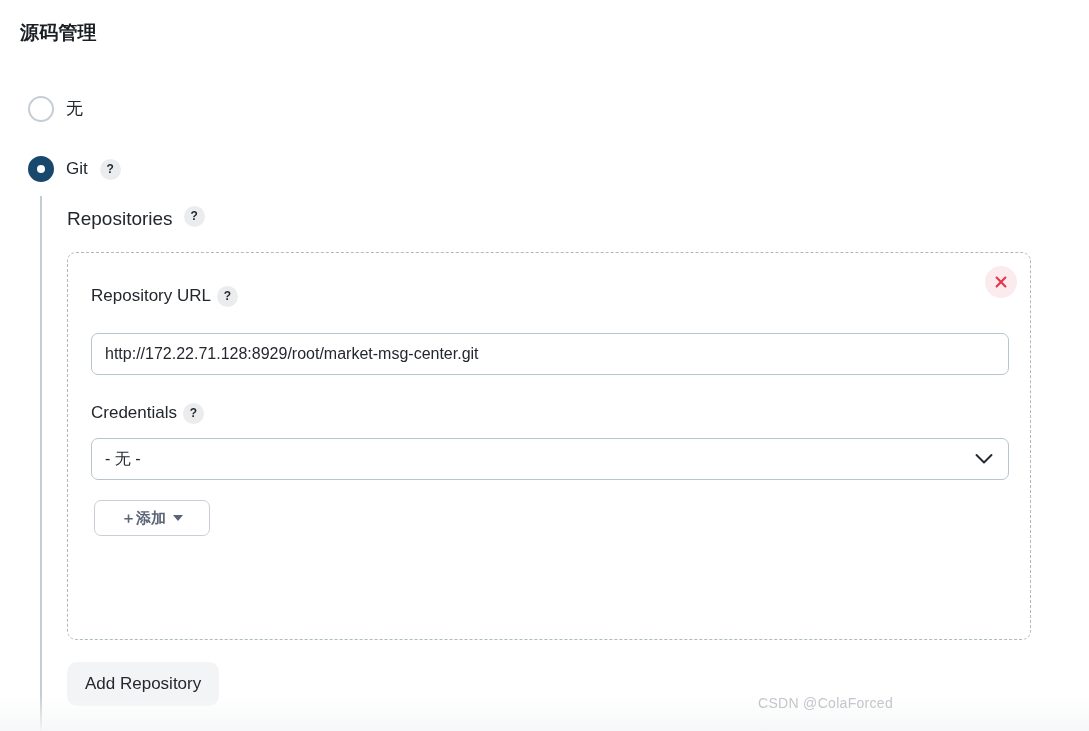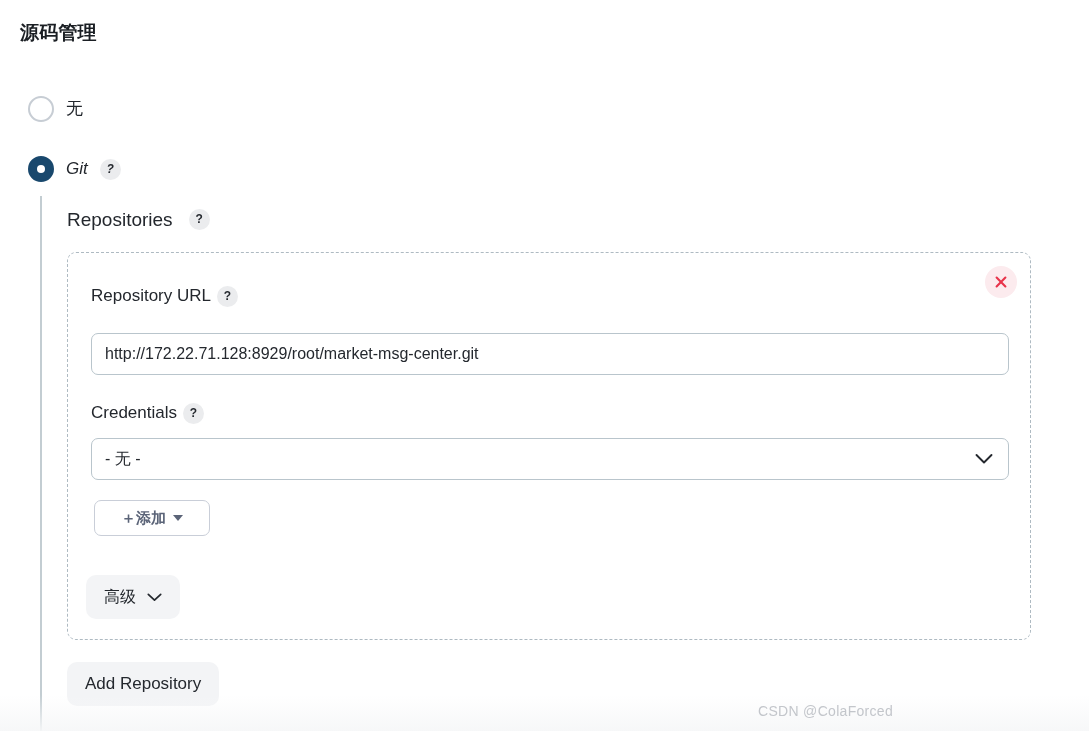--- a/index.html
+++ b/index.html
@@ -35,21 +35,21 @@
 
   
   .radio-row {
     position: absolute;
     display: flex;
     align-items: center;
     gap: 12px;
     height: 28px;
   }
   #radio-none { left: 28px; top: 95px; }
-  #radio-git  { left: 28px; top: 155px; font-style: italic; }
+  #radio-git  { left: 28px; top: 155px; }
 
   .radio-circle {
     width: 26px;
     height: 26px;
     border-radius: 50%;
     flex: 0 0 auto;
     background: #ffffff;
     border: 2px solid #c7cdd4;
     display: flex;
     align-items: center;
@@ -98,22 +98,22 @@
     height: 535px;
     background: #c3cdd2;
   }
 
   
   .repos-heading {
     position: absolute;
     left: 67px;
     top: 206px;
     display: flex;
-    align-items: center;
-    gap: 16px;
+    align-items: flex-start;
+    gap: 11px;
     height: 26px;
   }
   .repos-heading .txt {
     font-size: 19px;
     color: #23272d;
     line-height: 25px;
   }
 
   
   .repo-card {
@@ -270,21 +270,21 @@
     width: 1089px;
     height: 36px;
     background: linear-gradient(to bottom, rgba(255,255,255,0) 0%, rgba(246,247,248,0.95) 100%);
     pointer-events: none;
   }
 
   
   .watermark {
     position: absolute;
     right: 14px;
-    bottom: 12px;
+    bottom: 20px;
     font-size: 14px;
     color: #c3c6cb;
     letter-spacing: 0.3px;
     user-select: none;
   }
 </style>
 </head>
 <body>
 
 <div id="page">
@@ -334,26 +334,20 @@
       <svg class="select-chevron" width="18" height="11" viewBox="0 0 18 11">
         <path d="M1.5 1.5 L9 9 L16.5 1.5" stroke="#24282e" stroke-width="1.9" fill="none" stroke-linecap="round" stroke-linejoin="round"></path>
       </svg>
     </div>
 
     <button class="add-cred-btn">
       <span>＋添加</span>
       <span class="caret-down-sm"></span>
     </button>
 
-    <button class="advanced-btn">
-      <span>高级</span>
-      <svg width="15" height="9" viewBox="0 0 15 9">
-        <path d="M1.3 1.3 L7.5 7.2 L13.7 1.3" stroke="#24282e" stroke-width="1.7" fill="none" stroke-linecap="round" stroke-linejoin="round"></path>
-      </svg>
-    </button>
   </div>
 
   <button class="add-repo-btn">
     <span>Add Repository</span>
   </button>
 
   <div class="bottom-fade"></div>
 
   <div class="watermark">CSDN @ColaForced</div>
 </div>

